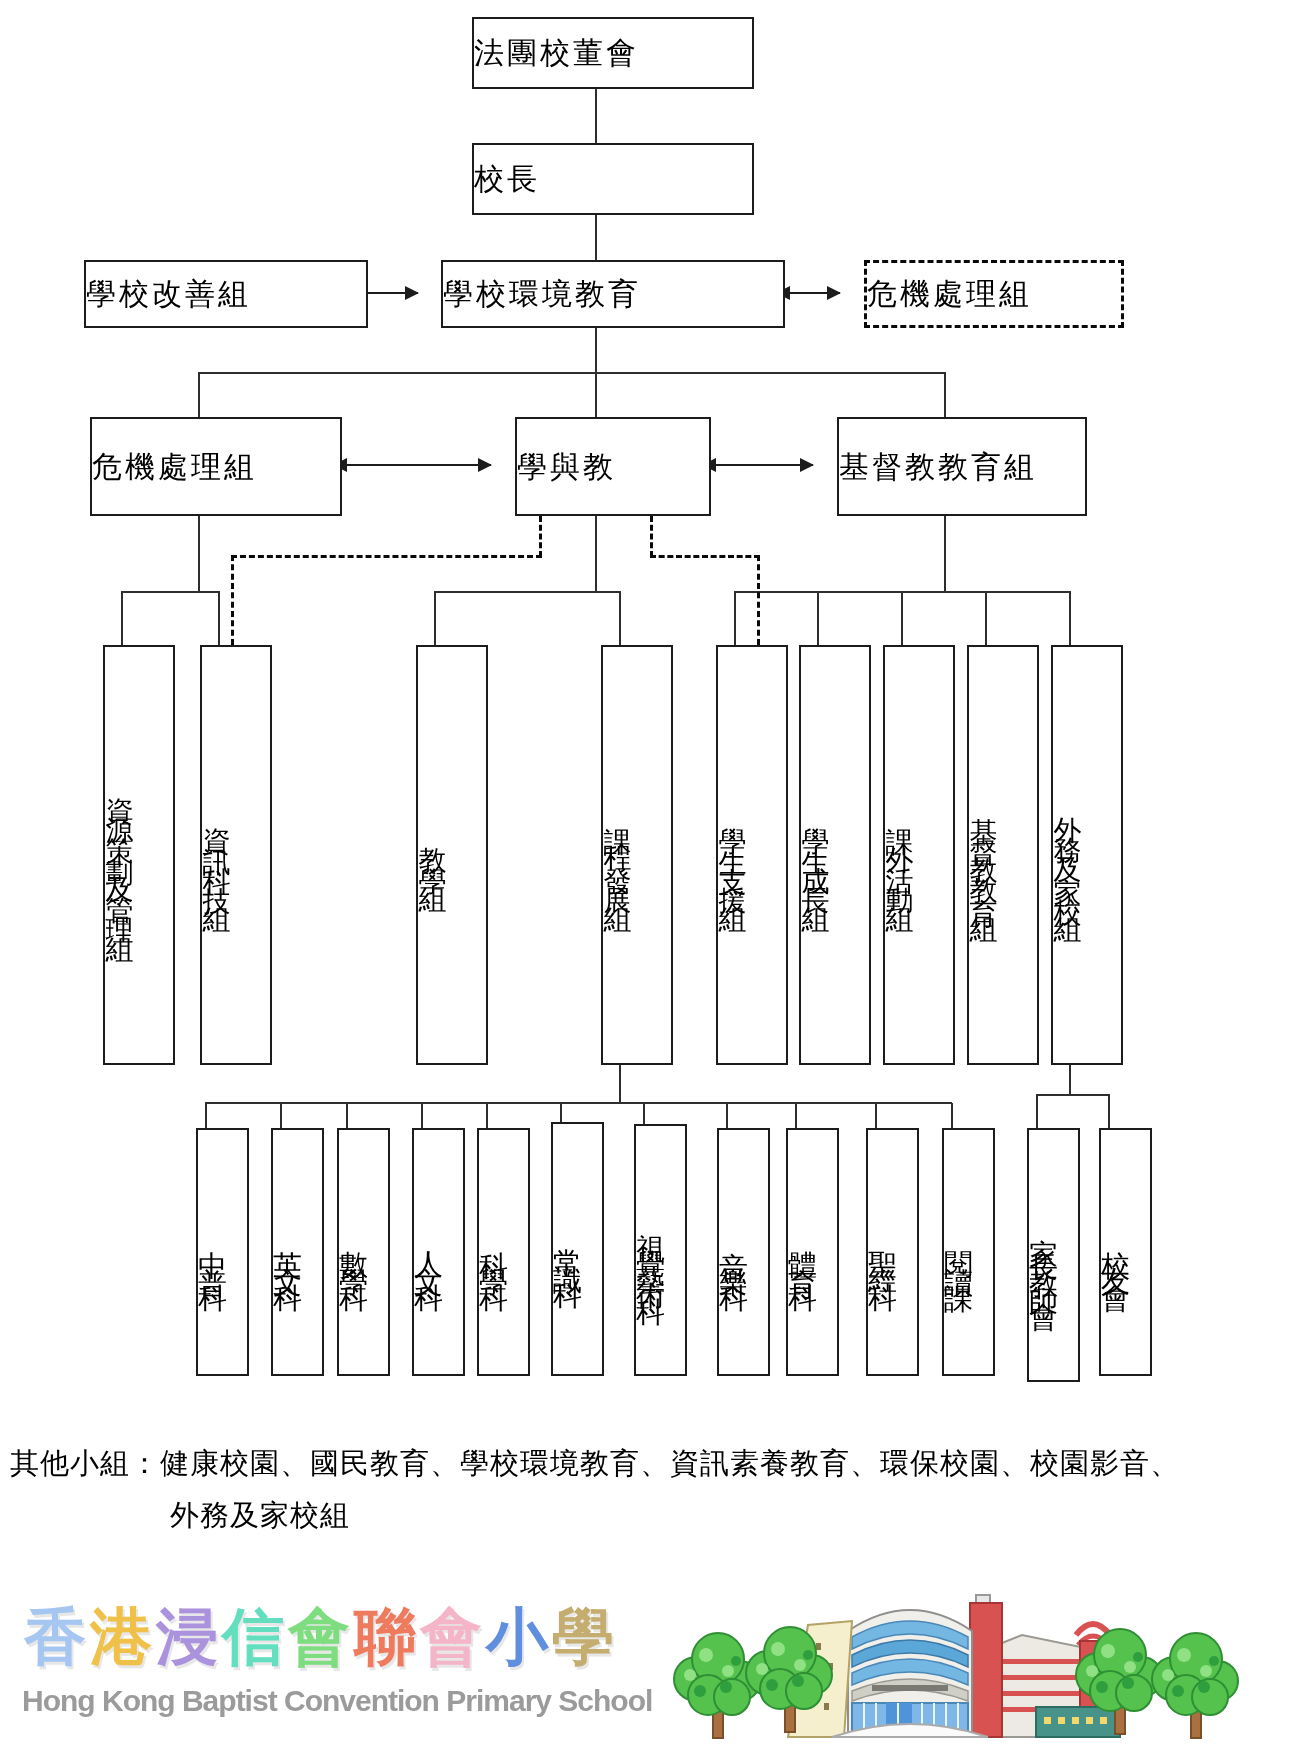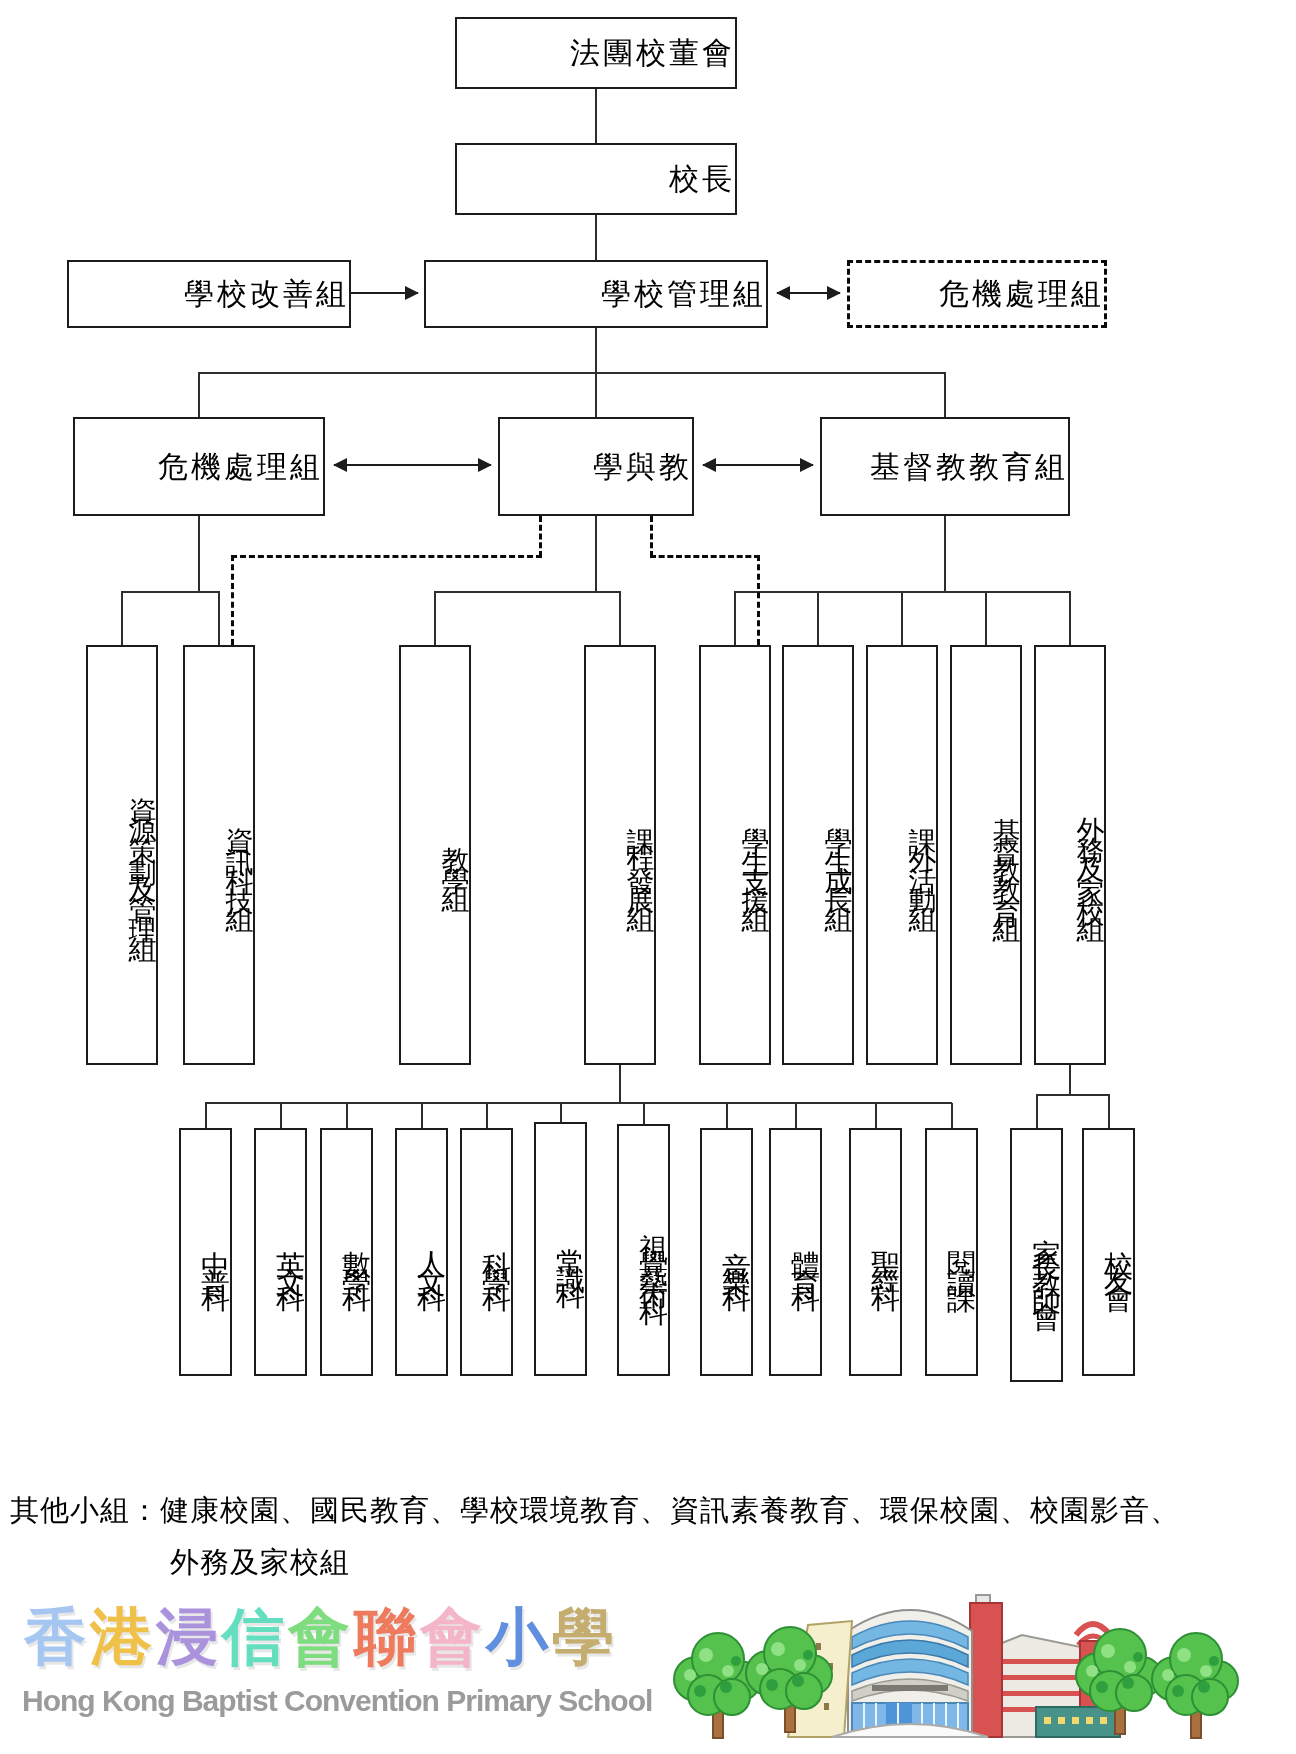--- a/index.html
+++ b/index.html
@@ -4,23 +4,23 @@
 <style>
   html,body{margin:0;padding:0;}
   body{
     width:1296px;height:1754px;position:relative;background:#ffffff;
     font-family:"Liberation Serif","DejaVu Serif",serif;color:#000;
     overflow:hidden;
   }
   
   .box{
     position:absolute;background:#fff;border:2px solid #1c1c1c;
-    display:flex;align-items:center;justify-content:flex-end;
+    display:flex;align-items:center;justify-content:flex-start;
     font-size:30px;letter-spacing:3px;line-height:1.2;
-    box-sizing:border-box;text-align:center;
+    box-sizing:border-box;text-align:center;margin-left:17px;
   }
   .dashedbox{border:3px dashed #0a0a0a;}
   .vcell span{
     writing-mode:vertical-rl;text-orientation:upright;
     letter-spacing:20px;font-size:28px;line-height:1;
   }
   .scell span{
     writing-mode:vertical-rl;text-orientation:upright;
     letter-spacing:16px;font-size:29px;line-height:1;
   }
@@ -29,21 +29,21 @@
   .h{position:absolute;height:2px;background:#2e2e2e;}
   .dv{position:absolute;width:0;border-left:3px dashed #0a0a0a;}
   .dh{position:absolute;height:0;border-top:3px dashed #0a0a0a;}
   
   .arrow{position:absolute;height:2px;background:#1c1c1c;}
   .arrow::before,.arrow::after{content:"";position:absolute;top:-6px;width:0;height:0;
     border-top:7px solid transparent;border-bottom:7px solid transparent;}
   .arrow::before{left:-1px;border-right:14px solid #1c1c1c;}
   .arrow::after{right:-1px;border-left:14px solid #1c1c1c;}
   
-  .note{position:absolute;font-size:29px;letter-spacing:1px;white-space:nowrap;margin-top:47px;}
+  .note{position:absolute;font-size:29px;letter-spacing:1px;white-space:nowrap;}
   
   .logo-cn{position:absolute;left:22px;top:1594px;display:flex;}
   .logo-cn span{
     display:inline-block;width:66px;text-align:center;
     font-family:"DejaVu Sans","Liberation Sans",sans-serif;
     font-weight:bold;font-size:62px;line-height:86px;
     text-shadow:2px 3px 0 rgba(160,160,160,0.25);
   }
   .logo-en{
     position:absolute;left:22px;top:1684px;width:620px;
@@ -115,21 +115,21 @@
 <div class="box" style="left:455px;top:17px;width:282px;height:72px">
   <span>法團校董會</span>
 </div>
 <div class="box" style="left:455px;top:143px;width:282px;height:72px">
   <span>校長</span>
 </div>
 <div class="box" style="left:67px;top:260px;width:284px;height:68px">
   <span>學校改善組</span>
 </div>
 <div class="box" style="left:424px;top:260px;width:344px;height:68px">
-  <span>學校管理組</span>
+  <span>學校環境教育</span>
 </div>
 <div class="box dashedbox" style="left:847px;top:260px;width:260px;height:68px">
   <span>危機處理組</span>
 </div>
 
 <div class="box" style="left:73px;top:417px;width:252px;height:99px">
   <span>危機處理組</span>
 </div>
 <div class="box" style="left:498px;top:417px;width:196px;height:99px">
   <span>學與教</span>

